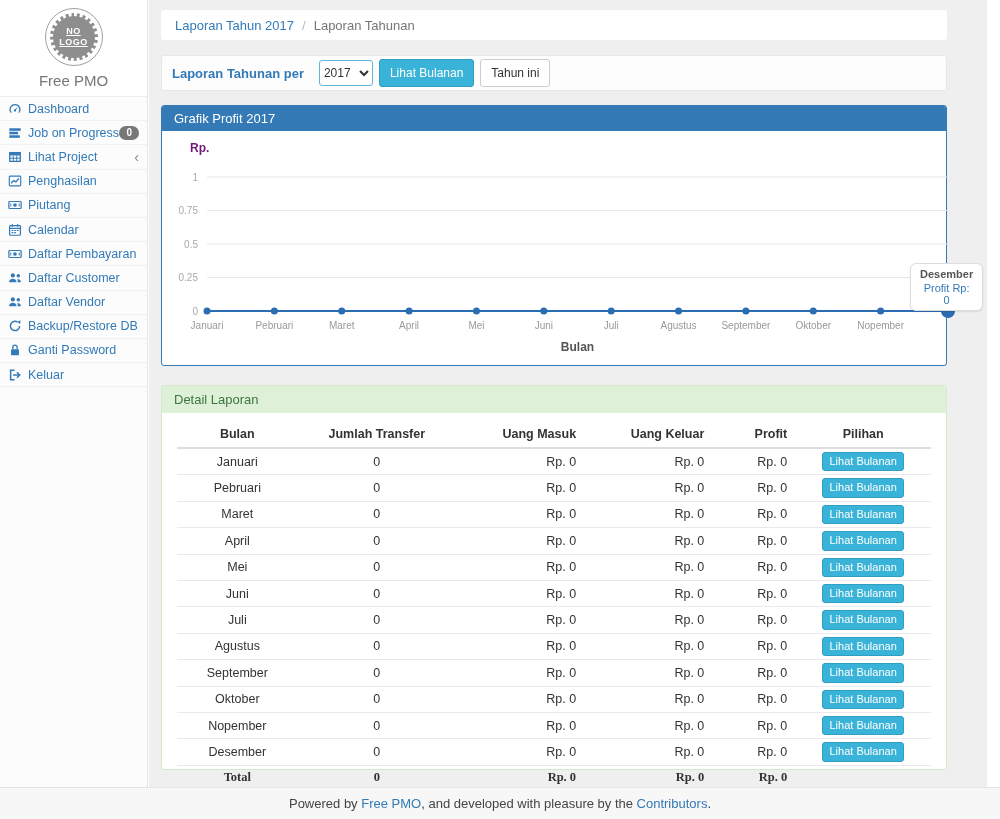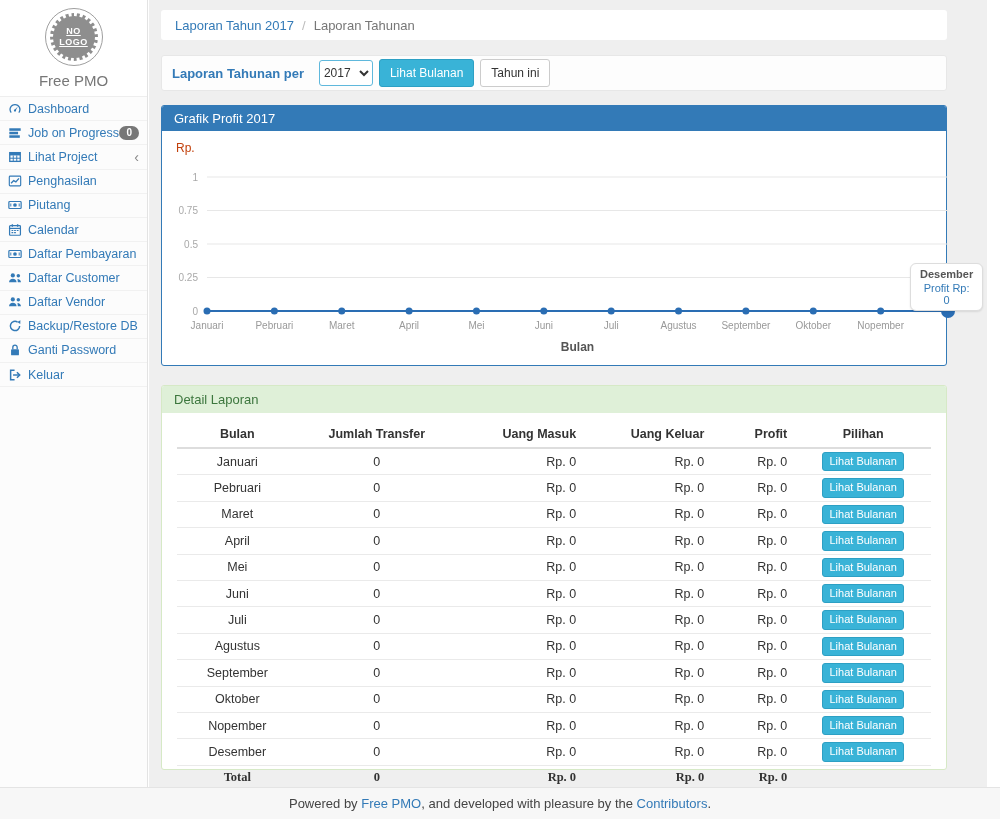--- a/index.html
+++ b/index.html
@@ -36,21 +36,21 @@
   .btn-info { background:#39b3d7; border:1px solid #2da0c4; color:#fff; }
   .btn-default { background:#fff; border:1px solid #ccc; color:#333; }
 
   .panel { background:#fff; border-radius:3px; }
   .panel-primary { top:105px; height:261px; border:1px solid #337ab7; }
   .panel-primary .panel-heading { background:#337ab7; color:#fff; padding:5px 12px; border-radius:2px 2px 0 0; }
   .panel-success { top:385px; height:385px; border:1px solid #d6e9c6; }
   .panel-success .panel-heading { background:#dff0d8; color:#3c763d; padding:6px 12px; border-radius:2px 2px 0 0; }
 
   .chart-body { position:relative; height:233px; }
-  .y-title { position:absolute; left:14px; top:10px; font-weight:normal; font-size:12px; color:#c2410c; }
+  .y-title { position:absolute; left:28px; top:10px; font-weight:bold; font-size:12px; color:#701a75; }
   #chart-svg { position:absolute; left:0; top:0; }
   .chart-tooltip { position:absolute; left:748px; top:132px; background:#fff; border:1px solid #ddd; border-radius:6px; padding:4px 9px; text-align:center; box-shadow:0 1px 2px rgba(0,0,0,.1); }
   .ct-title { font-size:11px; font-weight:bold; color:#555; }
   .ct-text { font-size:11px; color:#337ab7; margin-top:2px; }
 
   .panel-body { padding:8px 15px 10px; }
   table.report { width:100%; border-collapse:collapse; table-layout:fixed; }
   table.report th { font-size:12.5px; padding:6px 8px; border-bottom:2px solid #ddd; color:#333; }
   table.report td { font-size:12.5px; padding:3px 8px; border-bottom:1px solid #eaeaea; color:#333; height:24px; }
   table.report tr.total-row td { border-bottom:none; font-weight:bold;font-family:Liberation Serif, serif; }

